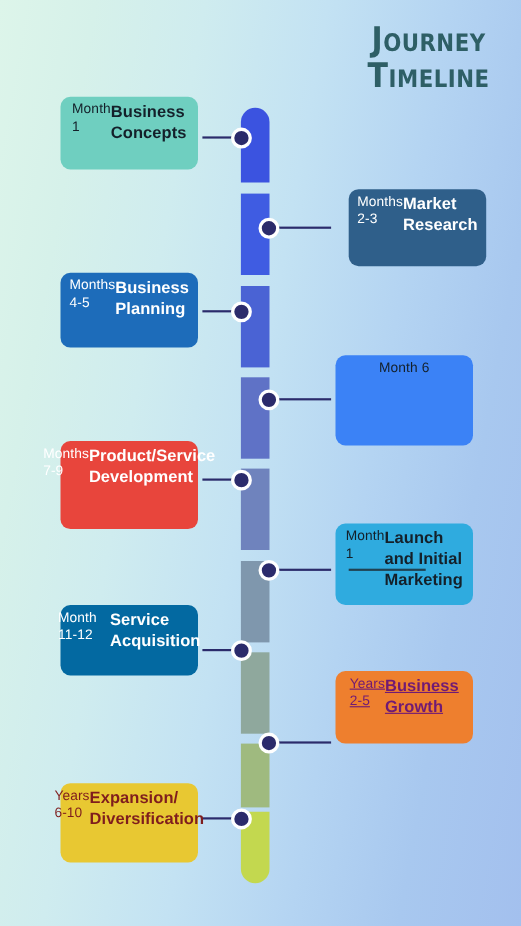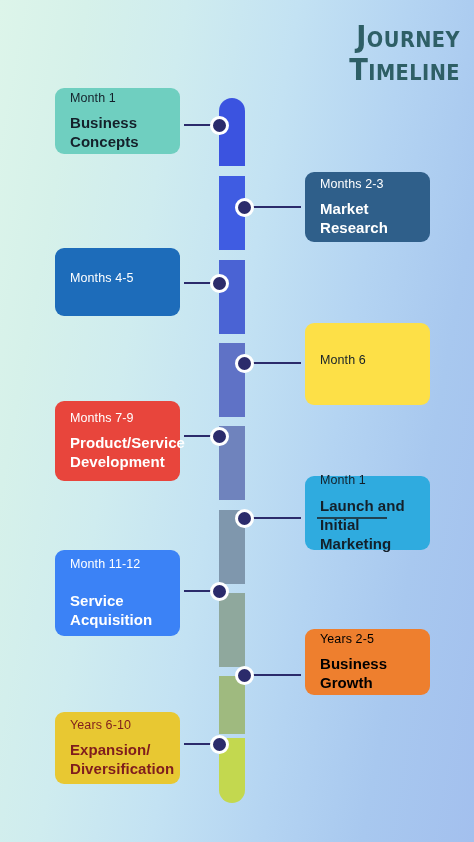--- a/index.html
+++ b/index.html
@@ -25,21 +25,21 @@
     width: 474px;
     height: 842px;
   }
 
   
   .title-block {
     position: absolute;
     left: 300px;
     top: 20px;
     width: 160px;
-    text-align: right;
+    text-align: center;
   }
   .title-line {
     display: block;
     color: #2e5f66;
     font-family: "DejaVu Sans", sans-serif;
     font-weight: bold;
     letter-spacing: 0.5px;
     line-height: 1.08;
     font-variant: small-caps;
     transform: scaleX(0.88);
@@ -77,23 +77,23 @@
     background: #2b2b6b;
     border: 3px solid #ffffff;
     box-sizing: border-box;
   }
 
   
   .card {
     position: absolute;
     border-radius: 9px;
     box-sizing: border-box;
-    padding: 26px 15px;
+    padding: 4px 15px;
     display: flex;
-    flex-direction: column;
+    flex-direction: row;
     justify-content: center;
   }
   .card .period {
     font-size: 12.5px;
     font-weight: normal;
     line-height: 1.25;
     margin-bottom: 7px;
     letter-spacing: 0.1px;
   }
   .card .label {
@@ -153,44 +153,45 @@
       <div class="node" style="top: 665.5px; background: rgb(43, 43, 107); border-color: rgb(255, 255, 255); left: 235px;"></div>
       <div class="connector" style="top: 743px; left: 184px; width: 35px;"></div>
       <div class="node" style="top: 734.5px; background: rgb(43, 43, 107); border-color: rgb(255, 255, 255); left: 210px;"></div>
     </div>
 
   <div id="cards">
       <div class="card left" style="top: 88px; height: 66px; background: rgb(111, 207, 192); color: rgb(20, 32, 42);">
         <div class="period">Month 1</div>
         <div class="label">Business Concepts</div>
       </div>
-      <div class="card right" style="top: 172px; height: 70px; background: rgb(47, 95, 138); color: rgb(255, 255, 255);">
+      <div class="card right" style="top: 172px; height: 70px; background: rgb(47, 95, 138); color: rgb(255, 255, 255); margin-left: 12px;">
         <div class="period">Months 2-3</div>
         <div class="label">Market Research</div>
       </div>
       <div class="card left" style="top: 248px; height: 68px; background: rgb(29, 108, 186); color: rgb(255, 255, 255);">
         <div class="period">Months 4-5</div>
+        <div class="label">Business Planning</div>
       </div>
-      <div class="card right" style="top: 323px; height: 82px; background: #fde047; color: rgb(20, 32, 42);">
+      <div class="card right" style="top: 323px; height: 82px; background: #3b82f6; color: rgb(20, 32, 42);">
         <div class="period">Month 6</div>
       </div>
       <div class="card left" style="top: 401px; height: 80px; background: rgb(232, 69, 60); color: rgb(255, 255, 255);">
         <div class="period">Months 7-9</div>
         <div class="label">Product/Service Development</div>
       </div>
       <div class="card right" style="top: 476px; height: 74px; background: rgb(47, 171, 223); color: rgb(20, 32, 42);">
         <div class="period">Month 1</div>
         <div class="label">Launch and Initial Marketing</div>
       </div>
       <div class="strike" style="left: 317px; top: 517px; width: 70px;"></div>
-      <div class="card left" style="top: 550px; height: 86px; background: #3b82f6; color: rgb(255, 255, 255); gap: 12px;">
+      <div class="card left" style="top: 550px; height: 64px; background: #0369a1; color: rgb(255, 255, 255); gap: 12px;">
         <div class="period">Month 11-12</div>
         <div class="label">Service Acquisition</div>
       </div>
-      <div class="card right" style="top: 629px; height: 66px; background: rgb(238, 127, 46); color: #000000;">
+      <div class="card right" style="top: 610px; height: 66px; background: rgb(238, 127, 46); color: #701a75; text-decoration: underline;">
         <div class="period">Years 2-5</div>
         <div class="label">Business Growth</div>
       </div>
       <div class="card left" style="top: 712px; height: 72px; background: rgb(232, 200, 50); color: #7f1d1d;">
         <div class="period">Years 6-10</div>
         <div class="label">Expansion/ Diversification</div>
       </div>
     </div>
 
 </div>

